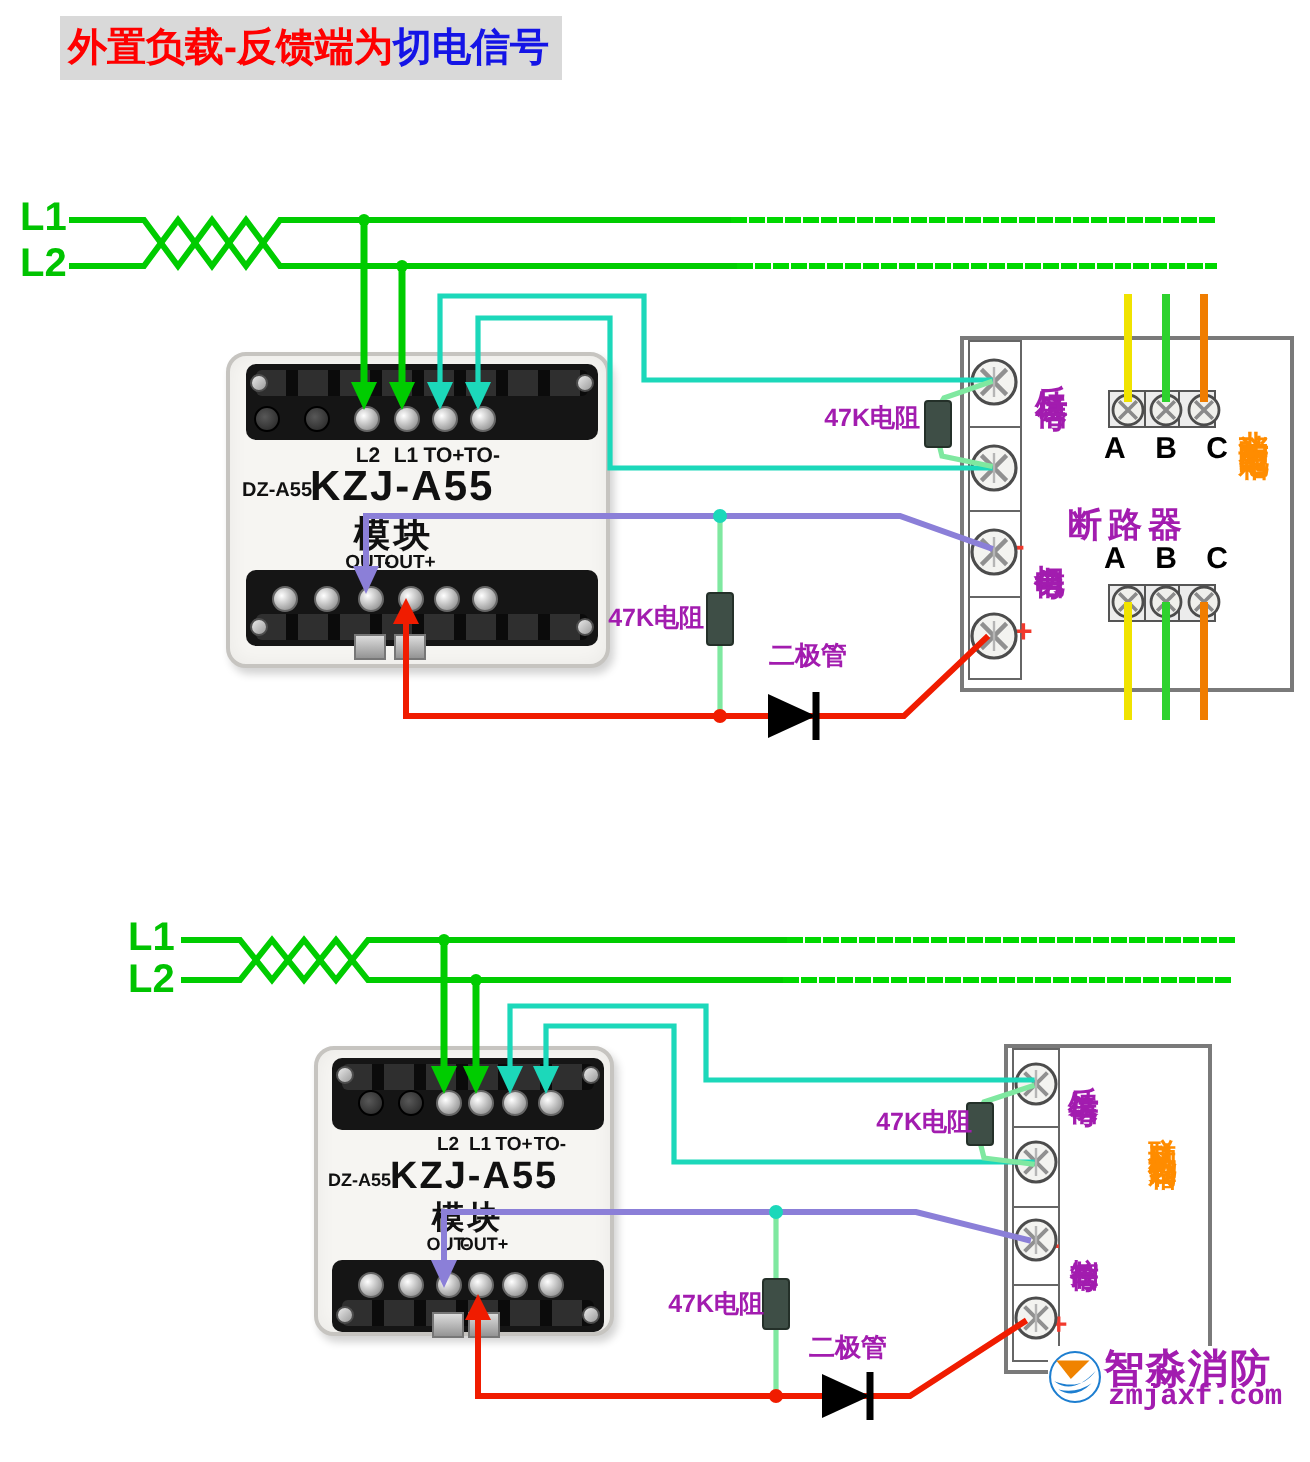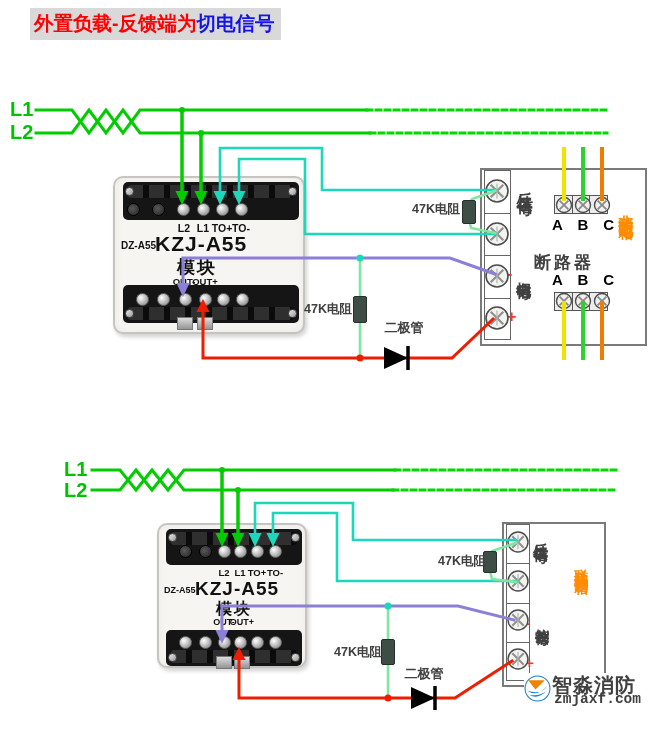--- a/index.html
+++ b/index.html
@@ -1,20 +1,20 @@
 <!DOCTYPE html>
 <html><head>
 <meta charset="utf-8">
 <style>
   html,body{margin:0;padding:0;background:#fff;}
   body{font-family:"Liberation Sans","DejaVu Sans",sans-serif;}
   #canvas{position:relative;width:655px;height:731px;background:#ffffff;overflow:hidden;}
   .abs{position:absolute;}
   .title-bar{position:absolute;background:#d9d9d9;font-weight:bold;padding:2px 6px 3px 4px;white-space:nowrap;color:#000;}
-  .lbl{position:absolute;font-weight:bold;color:#404040;white-space:nowrap;line-height:1.05;}
+  .lbl{position:absolute;font-weight:bold;color:#a21caf;white-space:nowrap;line-height:1.05;}
   .vtext{writing-mode:vertical-rl;text-orientation:upright;}
   .overlay{position:absolute;left:0;top:0;z-index:20;pointer-events:none;}
   .labels{z-index:30;}
   
   .pbox{position:absolute;background:#fff;border:2px solid #7a7a7a;z-index:10;}
   .tstrip{position:absolute;border:1.5px solid #666;background:#fff;box-sizing:border-box;}
   .tcell{border-bottom:1.5px solid #666;box-sizing:border-box;}
   .tcell:last-child{border-bottom:none;}
   .abcrow{position:absolute;display:flex;}
   .abcbox{width:19px;height:19px;border:1.5px solid #555;background:#ececec;box-sizing:border-box;margin-right:-1.5px;}

